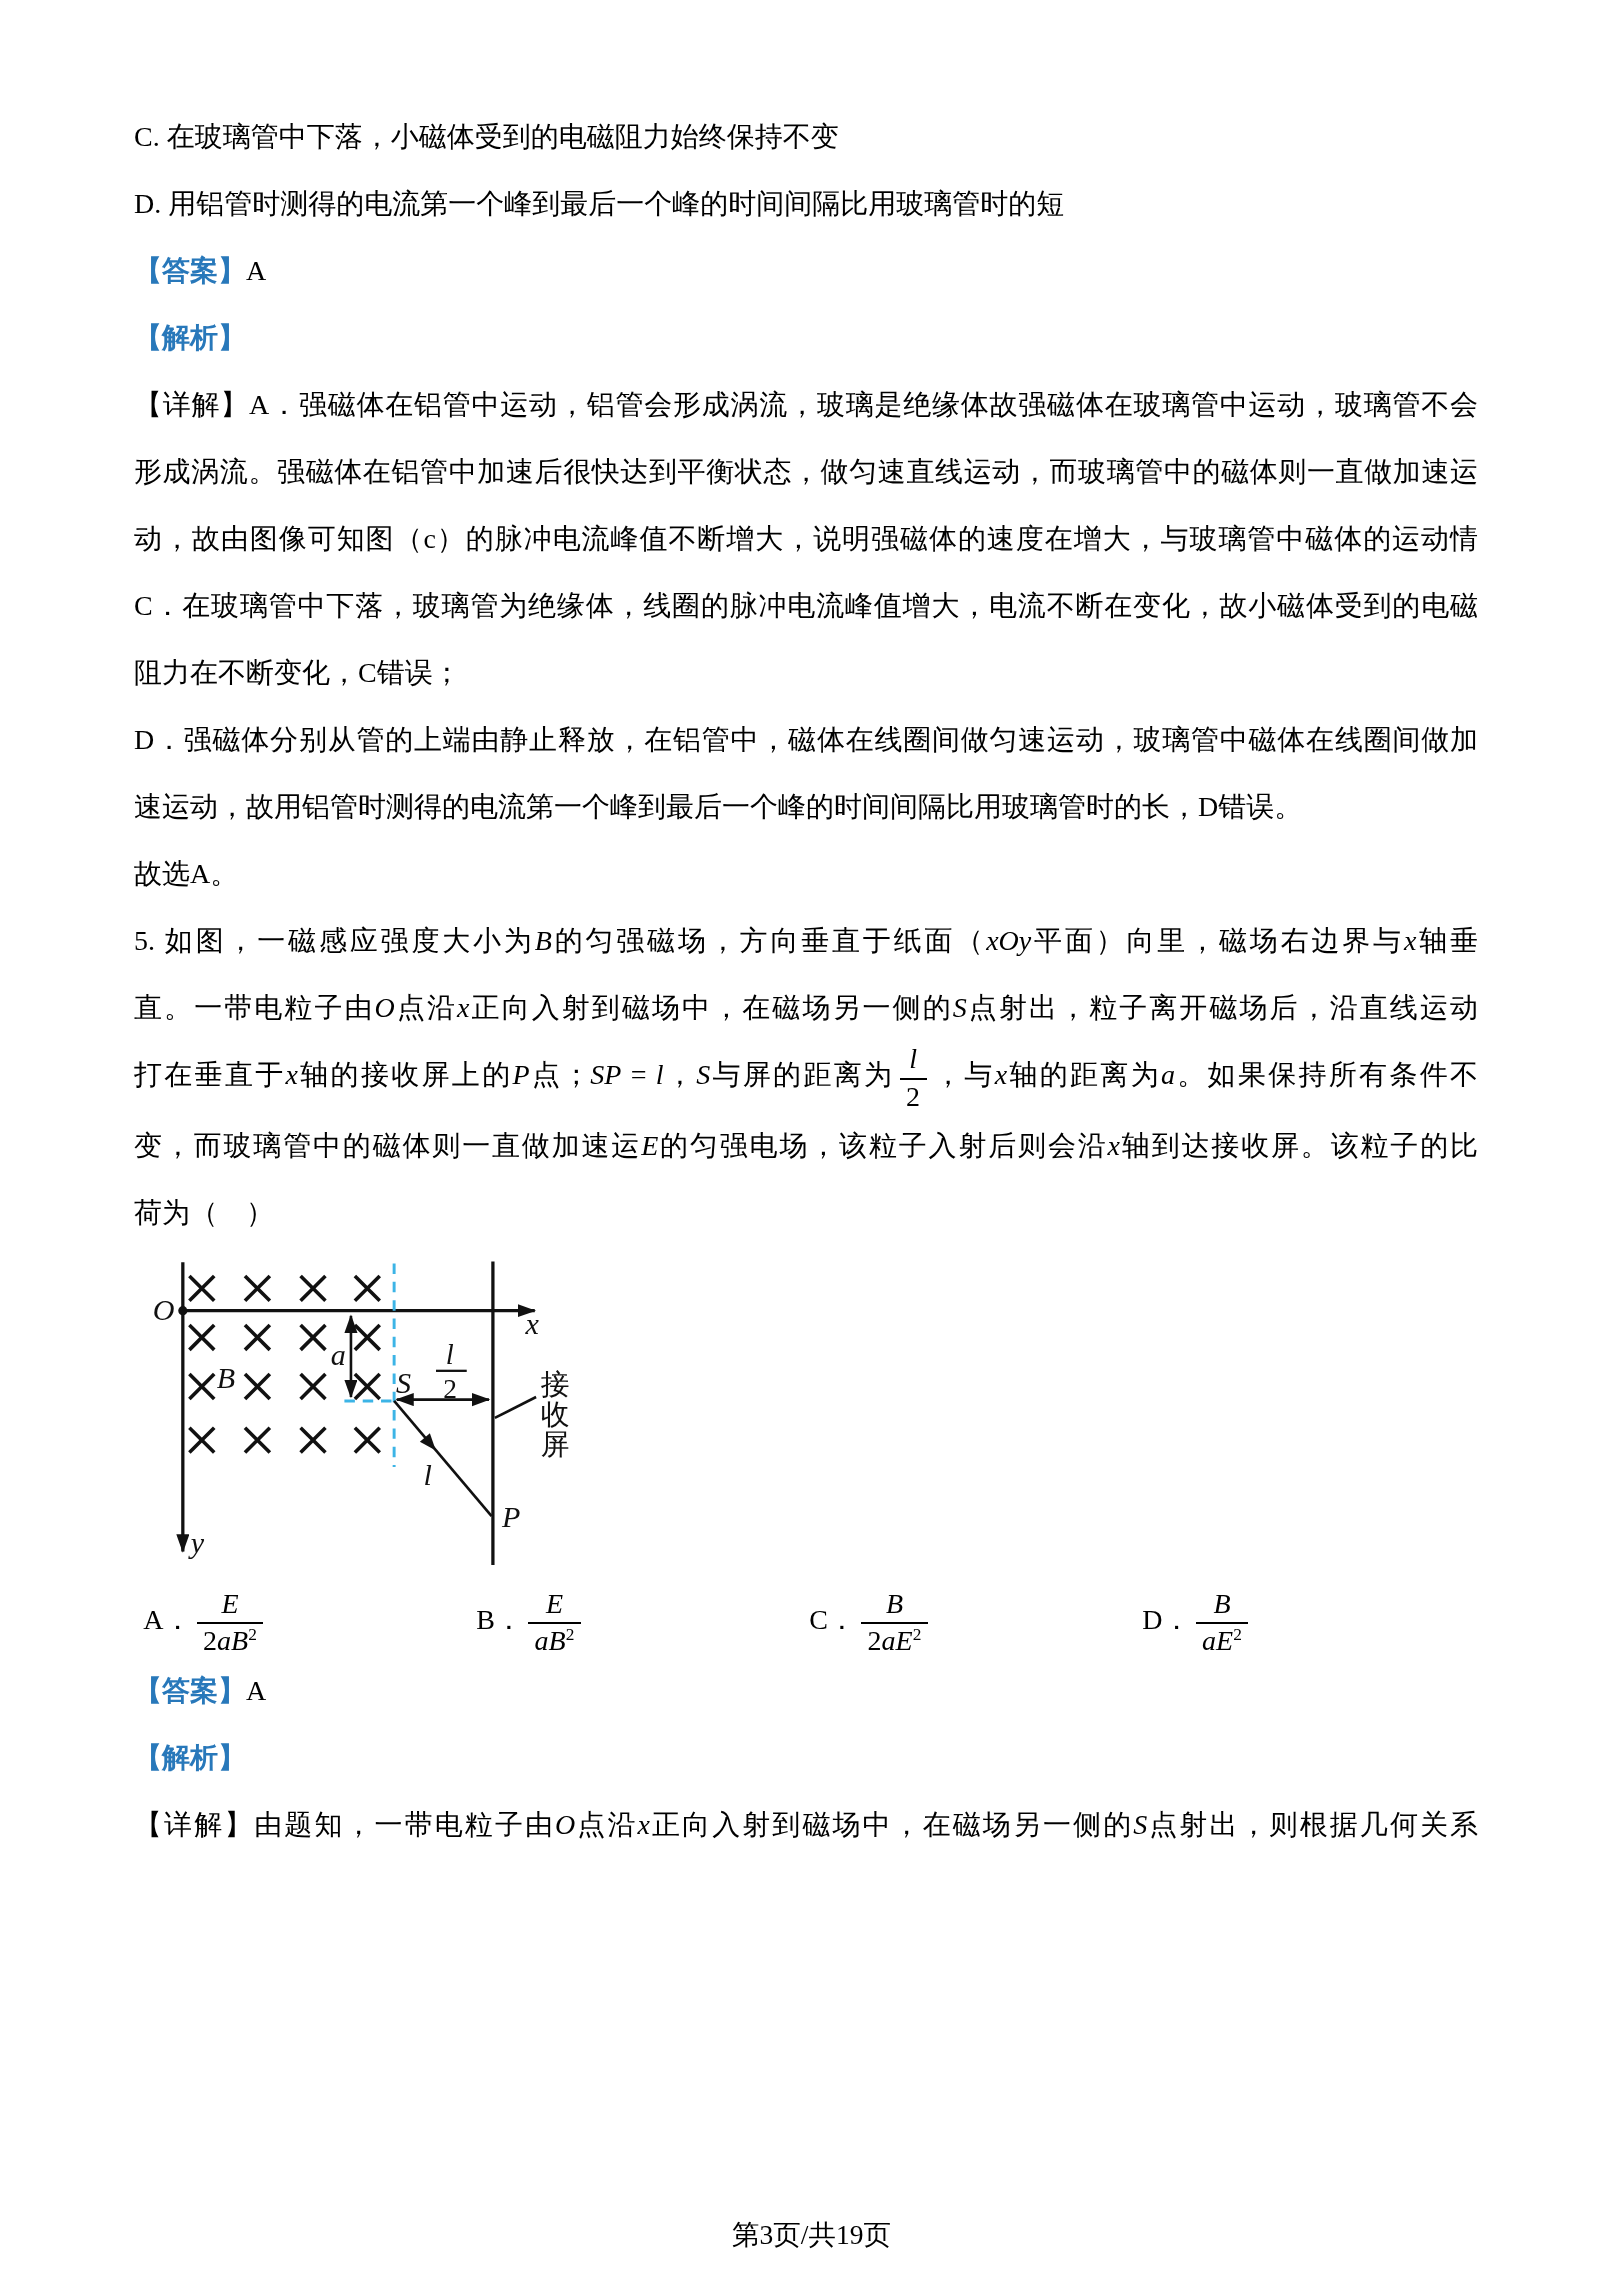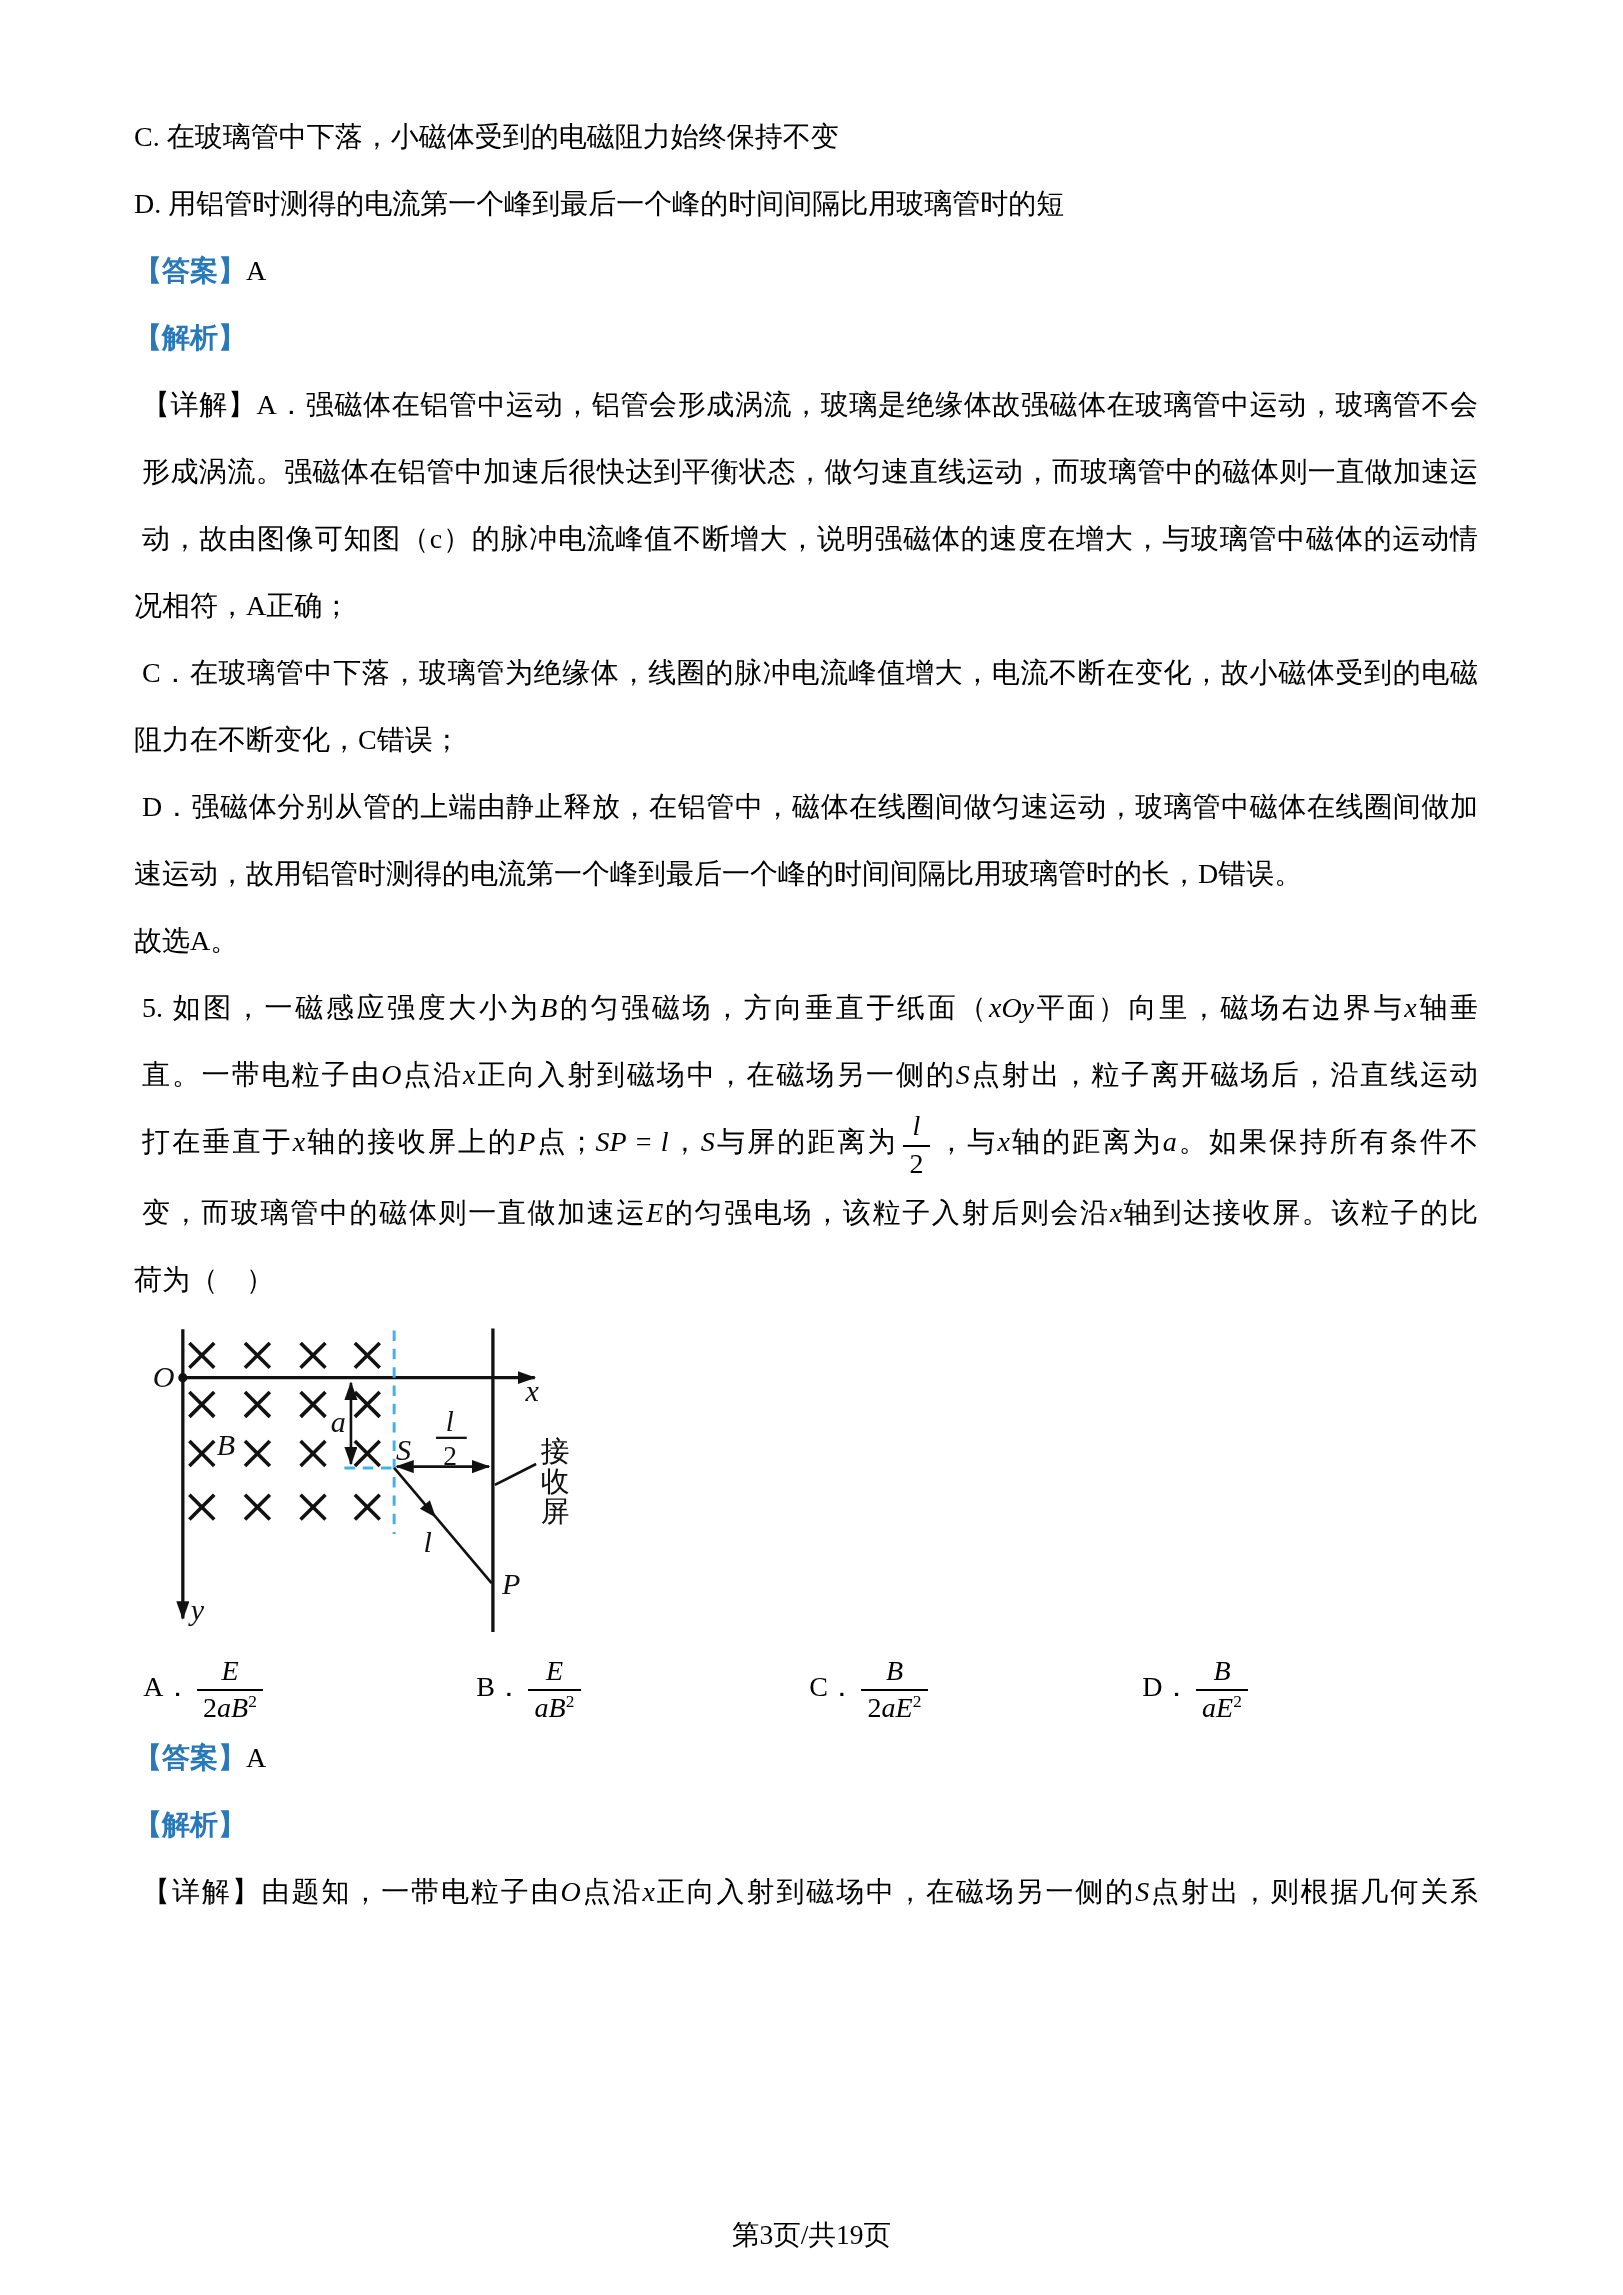--- a/index.html
+++ b/index.html
@@ -3,21 +3,21 @@
 <meta charset="utf-8">
 <style>
   html,body{margin:0;padding:0;}
   body{
     width:1623px;height:2295px;background:#ffffff;position:relative;
     font-family:"Liberation Serif","DejaVu Serif",serif;
     font-size:28px;color:#000;overflow:hidden;
   }
   .content{padding:103px 145px 0 134px;}
   .tline{line-height:67px;text-align:justify;}
-  .tline.just{text-align-last:justify;margin-left:8px;}
+  .tline.just{text-align-last:justify;}
   .it{font-style:italic;}
   .sup{font-size:0.62em;vertical-align:super;line-height:0;}
   .accent{color:var(--accent,#2878ba);font-weight:bold;}
   .frac{display:inline-block;vertical-align:middle;text-align:center;text-align-last:center;margin:0 5.2px;line-height:1.08;}
   .fnum{display:block;border-bottom:2px solid #000;padding:1.3px 6.5px 3.3px;}
   .fden{display:block;padding:2px 6.5px 0;}
   .fig{display:block;margin:10.5px 0 3.9px 16.4px;}
   .fig text{fill:#111;}
   .fl{font:italic 46px "Liberation Serif","DejaVu Serif",serif;}
   .fn{font:italic 44px "Liberation Serif","DejaVu Serif",serif;}
@@ -33,21 +33,20 @@
 
 <div class="content">
 
   <div class="tline"><span>C. </span><span>在玻璃管中下落，小磁体受到的电磁阻力始终保持不变</span></div>
   <div class="tline"><span>D. </span><span>用铝管时测得的电流第一个峰到最后一个峰的时间间隔比用玻璃管时的短</span></div>
   <div class="tline"><span class="accent">【答案】</span><span>A</span></div>
   <div class="tline"><span class="accent">【解析】</span></div>
   <div class="tline just"><span>【详解】A．强磁体在铝管中运动，铝管会形成涡流，玻璃是绝缘体故强磁体在玻璃管中运动，玻璃管不会</span></div>
   <div class="tline just"><span>形成涡流。强磁体在铝管中加速后很快达到平衡状态，做匀速直线运动，而玻璃管中的磁体则一直做加速运</span></div>
   <div class="tline just"><span>动，故由图像可知图（c）的脉冲电流峰值不断增大，说明强磁体的速度在增大，与玻璃管中磁体的运动情</span></div>
-  <div class="tline"><span>况相符，A正确；</span></div>
   <div class="tline just"><span>C．在玻璃管中下落，玻璃管为绝缘体，线圈的脉冲电流峰值增大，电流不断在变化，故小磁体受到的电磁</span></div>
   <div class="tline"><span>阻力在不断变化，C错误；</span></div>
   <div class="tline just"><span>D．强磁体分别从管的上端由静止释放，在铝管中，磁体在线圈间做匀速运动，玻璃管中磁体在线圈间做加</span></div>
   <div class="tline"><span>速运动，故用铝管时测得的电流第一个峰到最后一个峰的时间间隔比用玻璃管时的长，D错误。</span></div>
   <div class="tline"><span>故选A。</span></div>
 
   <div class="tline just"><span>5. 如图，一磁感应强度大小为</span><span class="it">B</span><span>的匀强磁场，方向垂直于纸面（</span><span class="it">xOy</span><span>平面）向里，磁场右边界与</span><span class="it">x</span><span>轴垂</span></div>
   <div class="tline just"><span>直。一带电粒子由</span><span class="it">O</span><span>点沿</span><span class="it">x</span><span>正向入射到磁场中，在磁场另一侧的</span><span class="it">S</span><span>点射出，粒子离开磁场后，沿直线运动</span></div>
   <div class="tline just"><span>打在垂直于</span><span class="it">x</span><span>轴的接收屏上的</span><span class="it">P</span><span>点；</span><span class="it">SP</span><span> = </span><span class="it">l</span><span>，</span><span class="it">S</span><span>与屏的距离为</span><span class="frac"><span class="fnum"><span class="it">l</span></span><span class="fden"><span>2</span></span></span><span>，与</span><span class="it">x</span><span>轴的距离为</span><span class="it">a</span><span>。如果保持所有条件不</span></div>
   <div class="tline just"><span>变，而玻璃管中的磁体则一直做加速运</span><span class="it">E</span><span>的匀强电场，该粒子入射后则会沿</span><span class="it">x</span><span>轴到达接收屏。该粒子的比</span></div>

